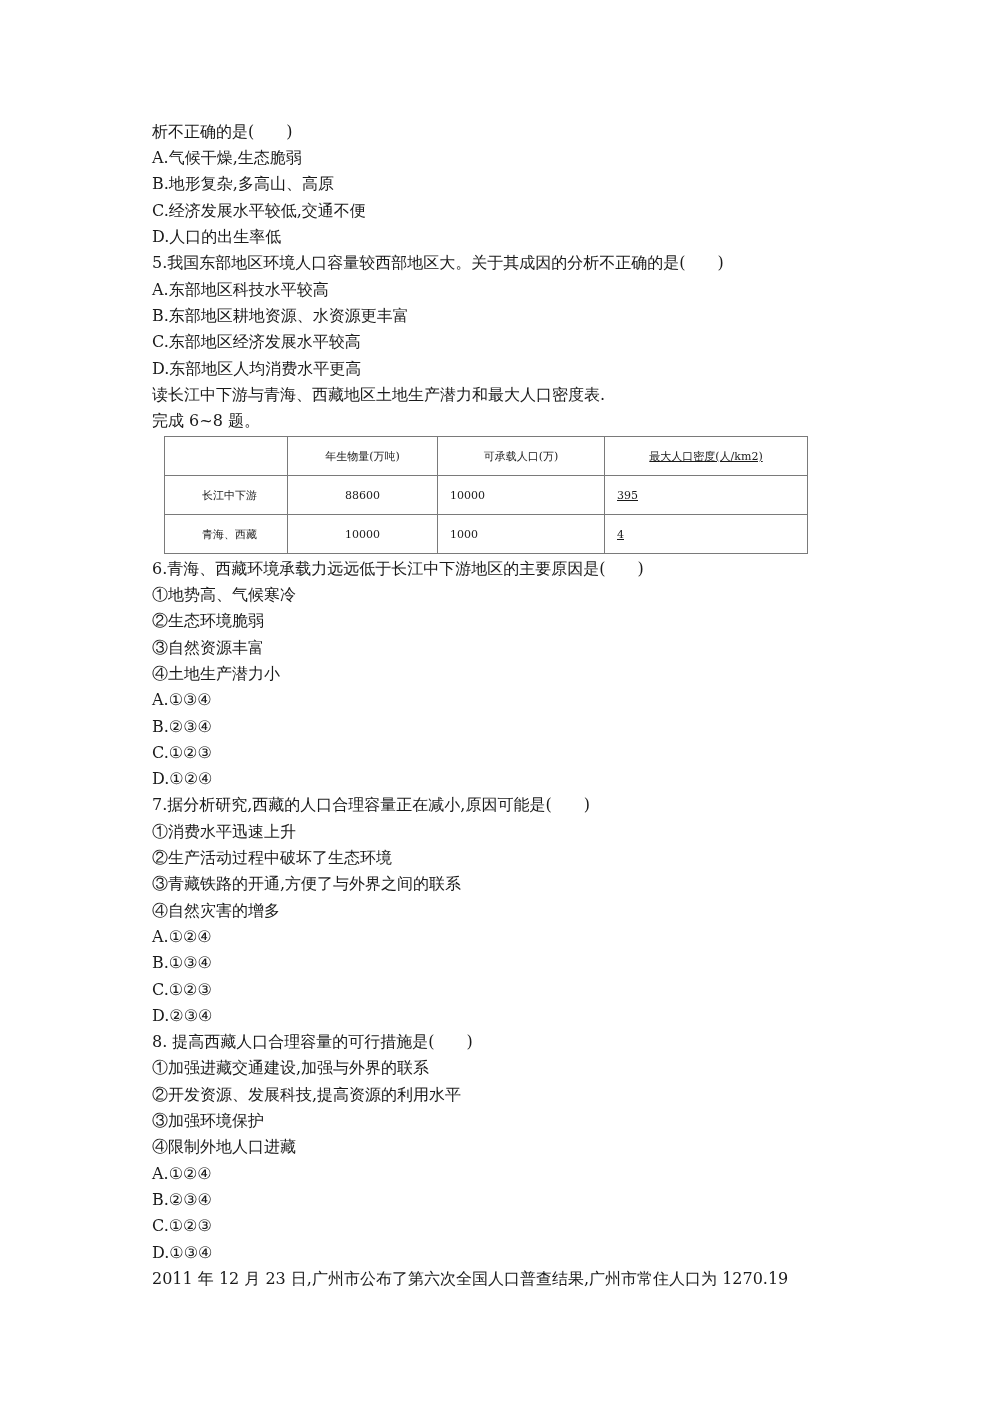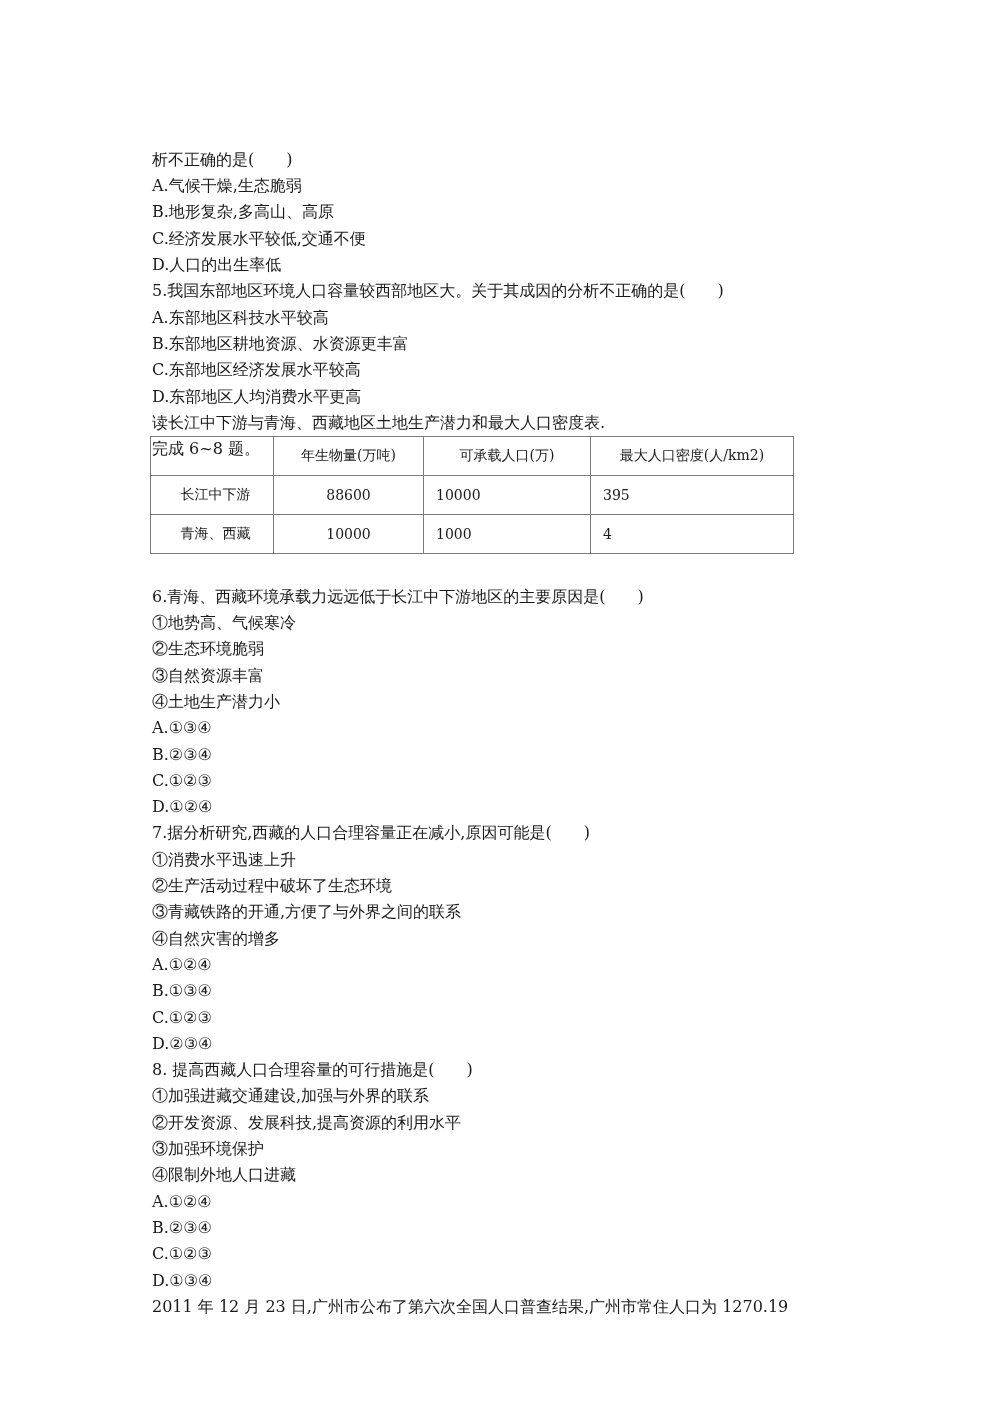--- a/index.html
+++ b/index.html
@@ -1,24 +1,24 @@
 <!DOCTYPE html>
 <html><head>
 <meta charset="utf-8">
 <style>
   html, body { margin:0; padding:0; background:#ffffff; }
   body { width:1000px; height:1414px; position:relative; overflow:hidden;
          font-family: "DejaVu Serif", "Liberation Serif", serif; color:#1a1a1a; }
-  .line { position:absolute; left:152px; font-size:16px; line-height:20px; white-space:nowrap;margin-top:28px; }
-  table.data { position:absolute; left:150px; top:436px; border-collapse:collapse; font-size:14px;border-radius:7px; }
+  .line { position:absolute; left:152px; font-size:16px; line-height:20px; white-space:nowrap; }
+  table.data { position:absolute; left:164px; top:436px; border-collapse:collapse; font-size:11px;border-radius:7px; }
   table.data td { border:1.5px solid #7a7a7a; height:38px; padding:0 12px; vertical-align:middle; white-space:nowrap; }
   table.data td.c0 { width:91px; text-align:center;padding-left:19px; }
   table.data td.c1 { width:125px;text-align:center; }
   table.data td.c2 { width:142px;margin-top:40px; }
-  table.data td.c3 { width:178px; }
+  table.data td.c3 { width:178px;text-decoration:underline; }
   table.data td.hdr { text-align:center; }
 </style>
 </head>
 <body>
 
 <div>
   <div class="line" style="top:122px">析不正确的是(　　)</div>
   <div class="line" style="top:148px">A.气候干燥,生态脆弱</div>
   <div class="line" style="top:174px">B.地形复杂,多高山、高原</div>
   <div class="line" style="top:201px">C.经济发展水平较低,交通不便</div>

